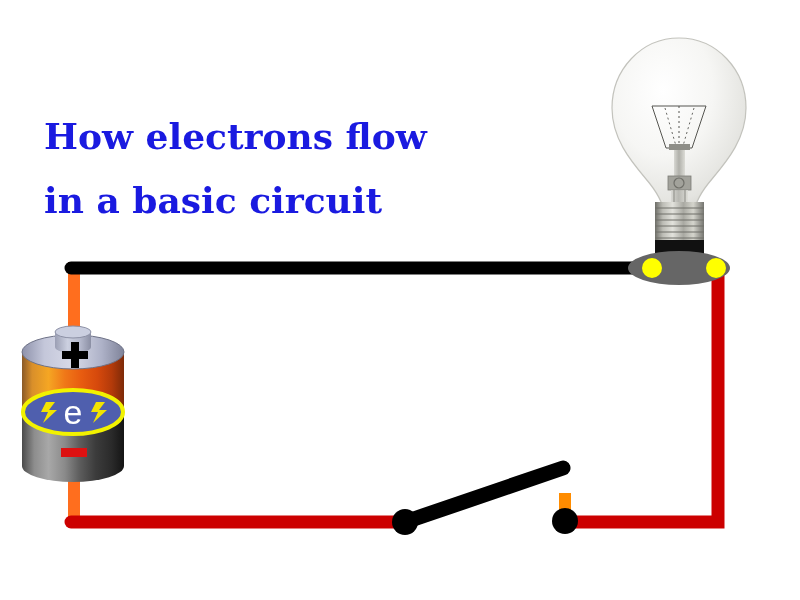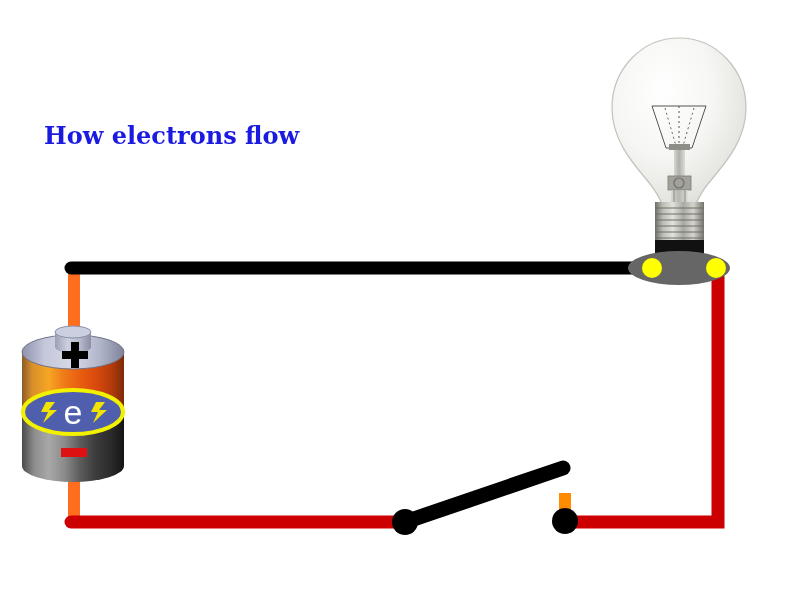--- a/index.html
+++ b/index.html
@@ -19,37 +19,38 @@
     left: 0; top: 0;
     width: 800px;
     height: 600px;
   }
   #title {
     position: absolute;
     left: 44px;
     top: 88px;
     font-family: "DejaVu Serif", "Liberation Serif", serif;
     font-weight: bold;
-    font-size: 24px;
+    font-size: 36px;
     line-height: 32px;
     color: #1a1ae0;
     letter-spacing: 0px;
     white-space: pre-line;
     user-select: none;
   }
   .title-line { display: block; }
   svg { display: block; }
 </style>
 </head>
 <body>
 
 <div id="stage">
 
   <div id="title">
     <span class="title-line">How electrons flow</span>
+    <span class="title-line">in a basic circuit</span>
   </div>
 
   <svg width="800" height="600" viewBox="0 0 800 600">
     <defs>
       <linearGradient id="gradBatteryTopBody" x1="0" y1="0" x2="1" y2="0">
         <stop offset="0%" stop-color="#8a5a28"></stop>
         <stop offset="10%" stop-color="#d98f2a"></stop>
         <stop offset="26%" stop-color="#f5a623"></stop>
         <stop offset="42%" stop-color="#f07818"></stop>
         <stop offset="58%" stop-color="#e85c10"></stop>

